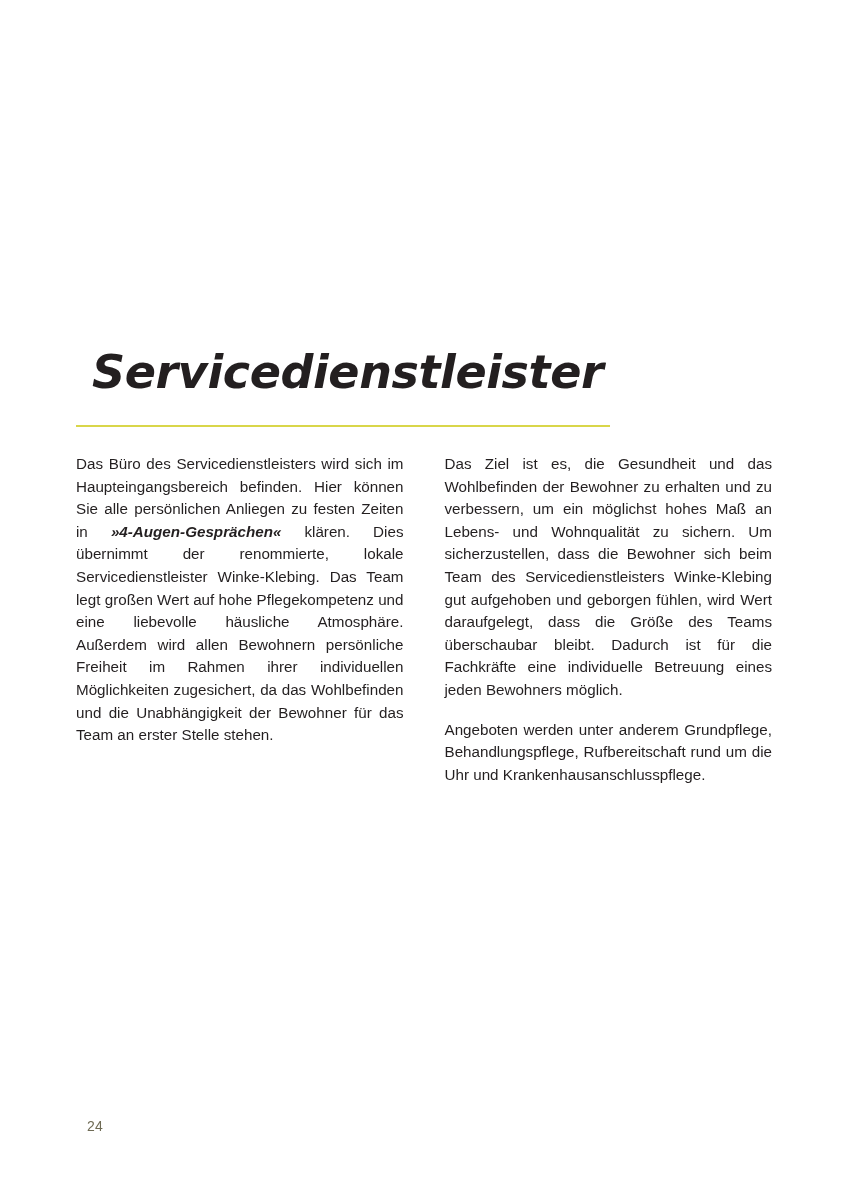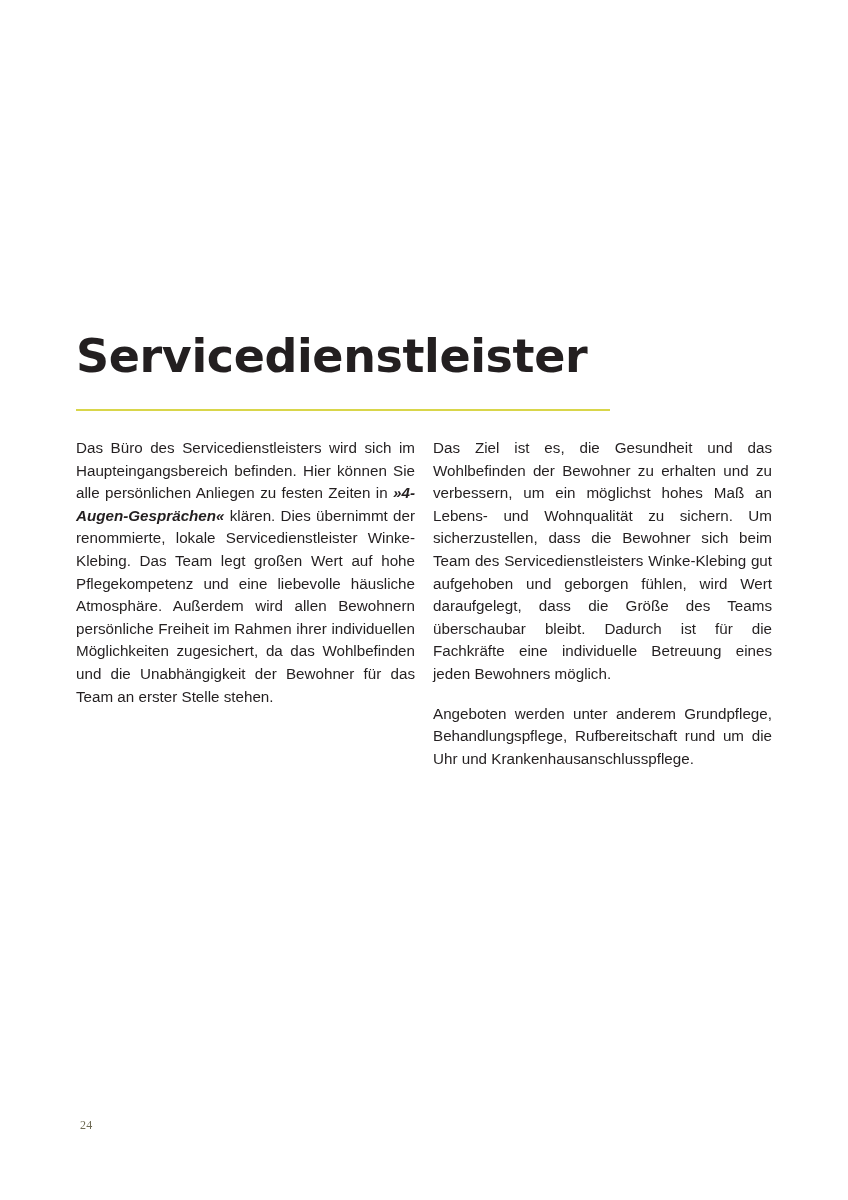--- a/index.html
+++ b/index.html
@@ -24,22 +24,23 @@
 
   .content {
     position: absolute;
     left: 76px;
     top: 330px;
     width: 696px;
   }
 
   
   .title-block {
-    margin: 0;
+    margin: 16px;
     padding: 0;
+    font-style: italic;
   }
   .title-line {
     font-family: "DejaVu Sans", sans-serif;
     font-weight: 700;
     font-size: 46px;
     line-height: 53px;
     letter-spacing: -0.4px;
     color: #231f20;
     white-space: nowrap;
   }
@@ -49,21 +50,21 @@
     margin-top: 26px;
     width: 534px;
     height: 2px;
     background: #d9d64a;
   }
 
   
   .columns {
     margin-top: 26px;
     display: flex;
-    gap: 18px;
+    gap: 41px;
   }
   .col {
     width: 348px;
   }
   .col p {
     margin: 0 0 17px 0;
     font-family: "Liberation Sans", sans-serif;
     font-size: 15.2px;
     line-height: 22.6px;
     text-align: justify;
@@ -78,24 +79,24 @@
     text-align-last: left;
   }
   .emph {
     font-style: italic;
     font-weight: 700;
   }
 
   
   .folio {
     position: absolute;
-    left: 80px;
+    left: 87px;
     top: 1118px;
-    font-family: Liberation Serif, serif;
-    font-size: 12px;
+    font-family: Liberation Sans, sans-serif;
+    font-size: 14px;
     color: #6f6b55;
     letter-spacing: 0.2px;
   }
 </style>
 </head>
 <body>
 
 <div class="page">
 
   <div class="content">

